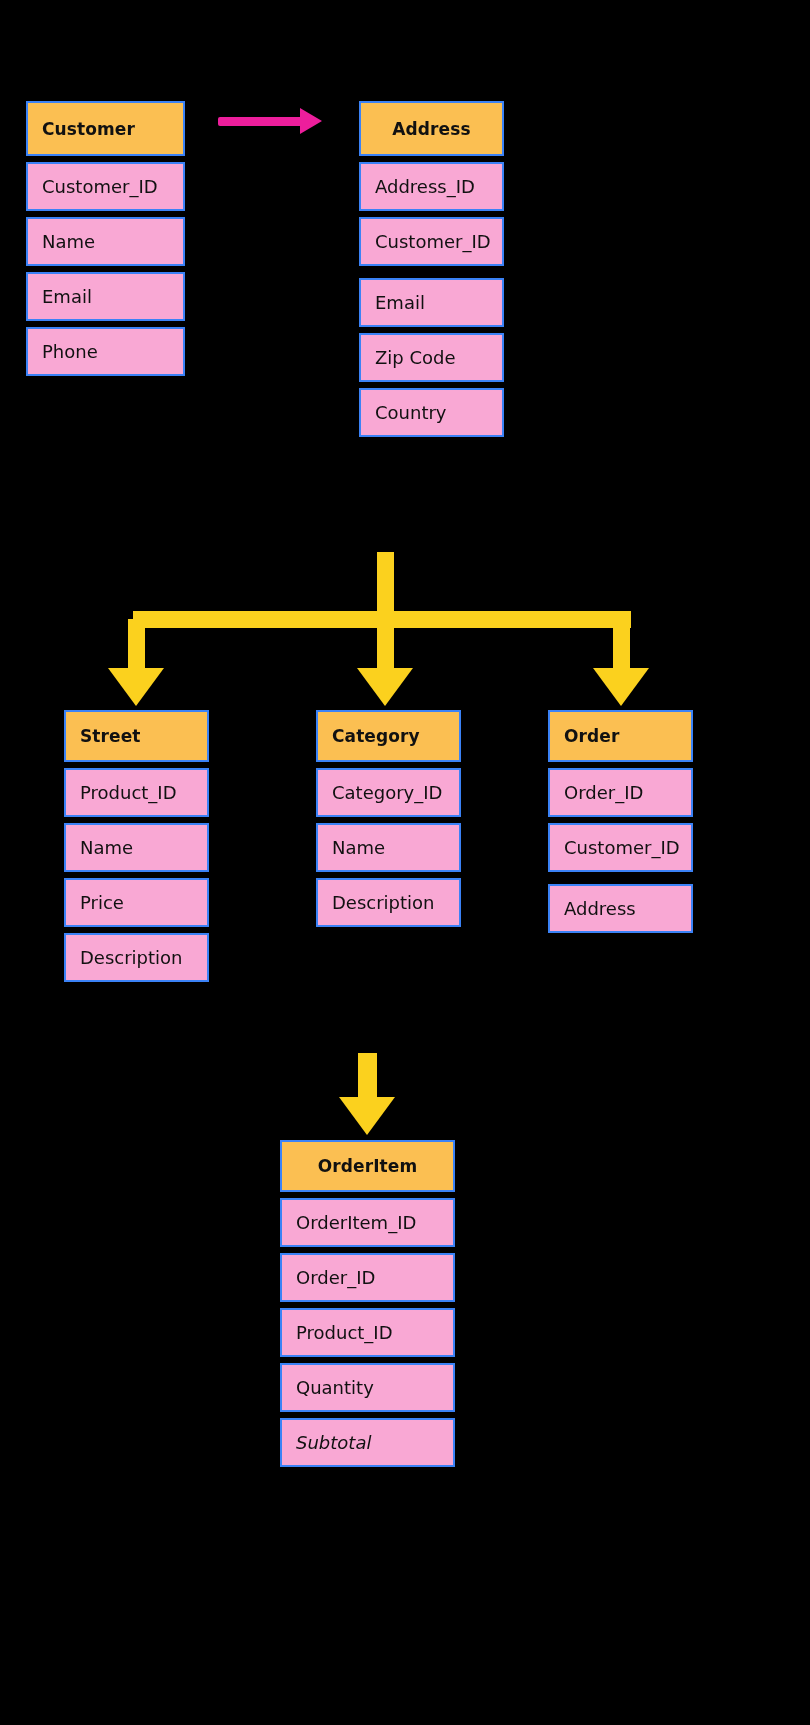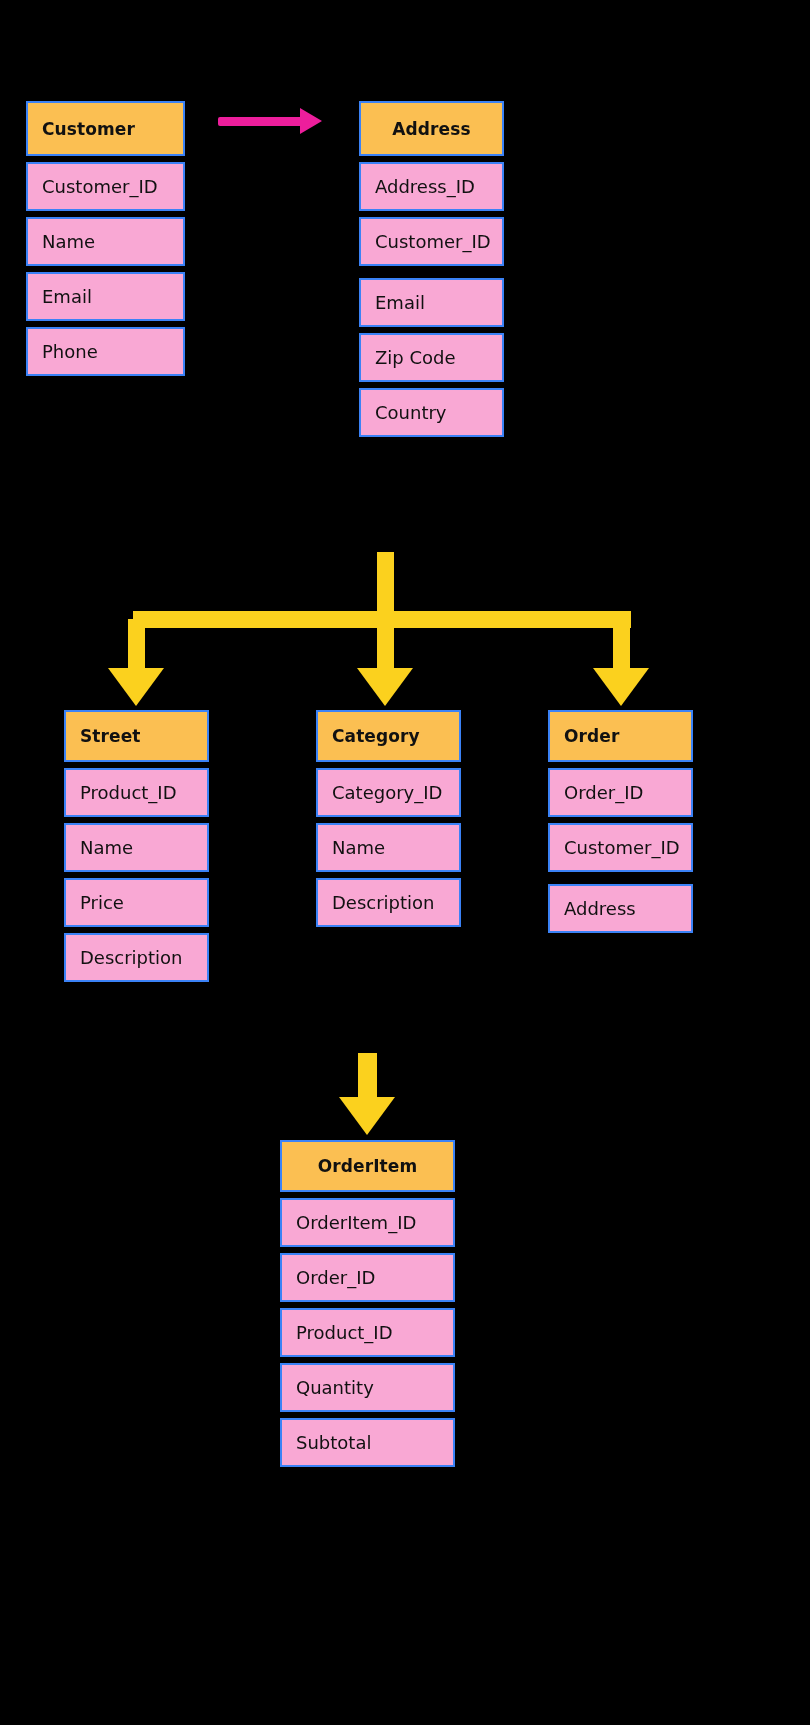--- a/index.html
+++ b/index.html
@@ -230,18 +230,18 @@
     </div>
     <div class="gap"></div>
     <div class="entity-row" style="height:49px;">
       <span>Product_ID</span>
     </div>
     <div class="gap"></div>
     <div class="entity-row" style="height:49px;text-align:right;">
       <span>Quantity</span>
     </div>
     <div class="gap"></div>
-    <div class="entity-row" style="height:49px;">
+    <div class="entity-row" style="height:49px;font-style:italic;">
       <span>Subtotal</span>
     </div>
   </div>
 
 </div>
 
 </body></html>

